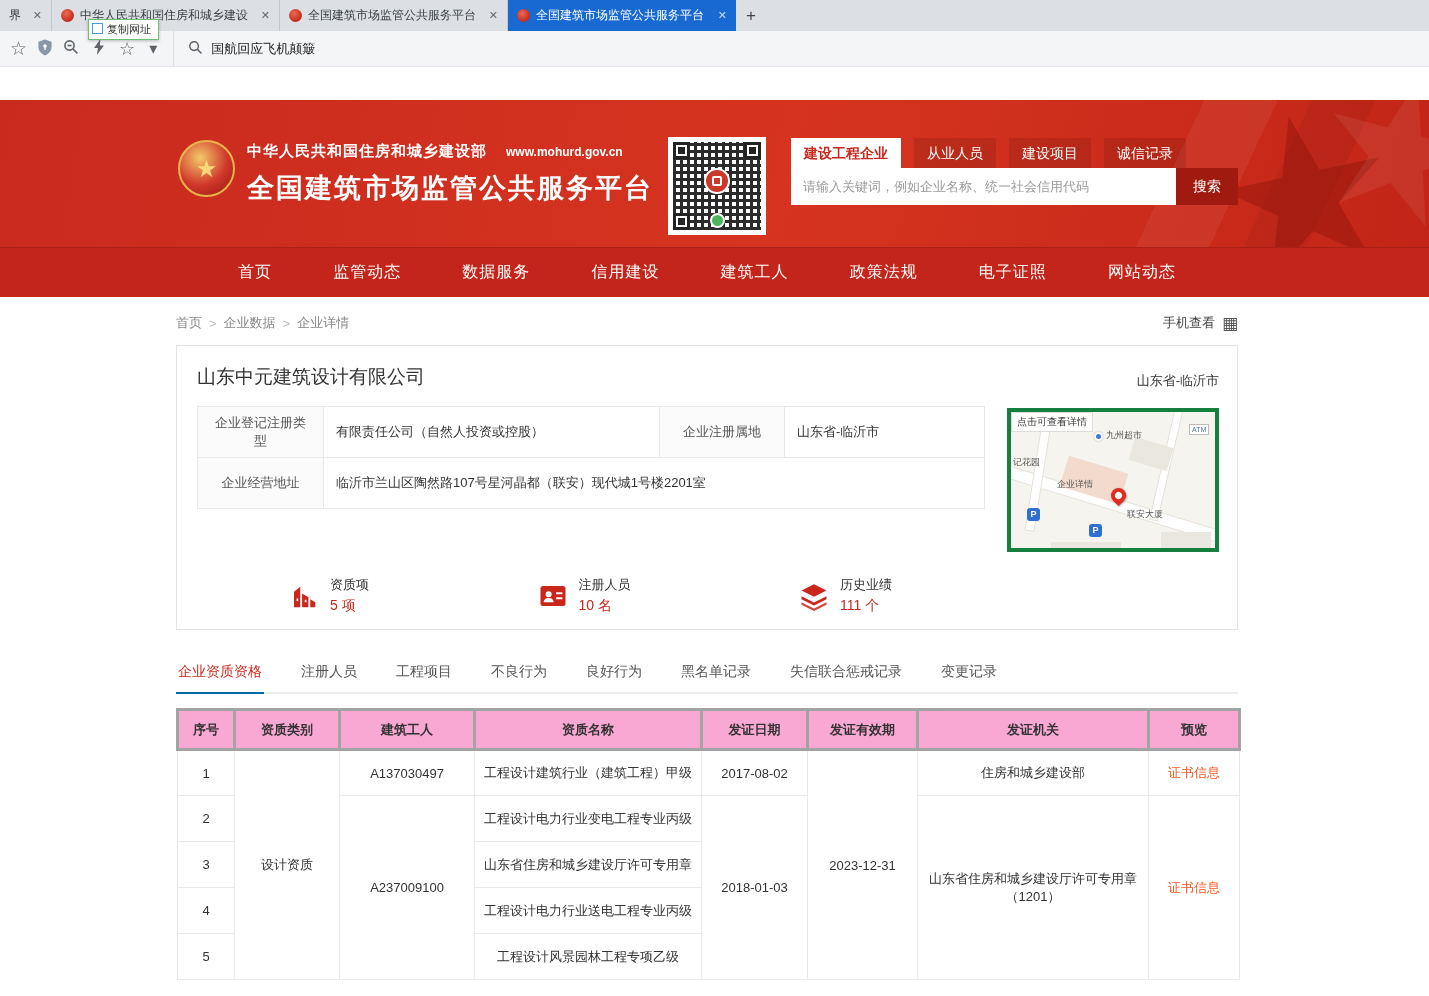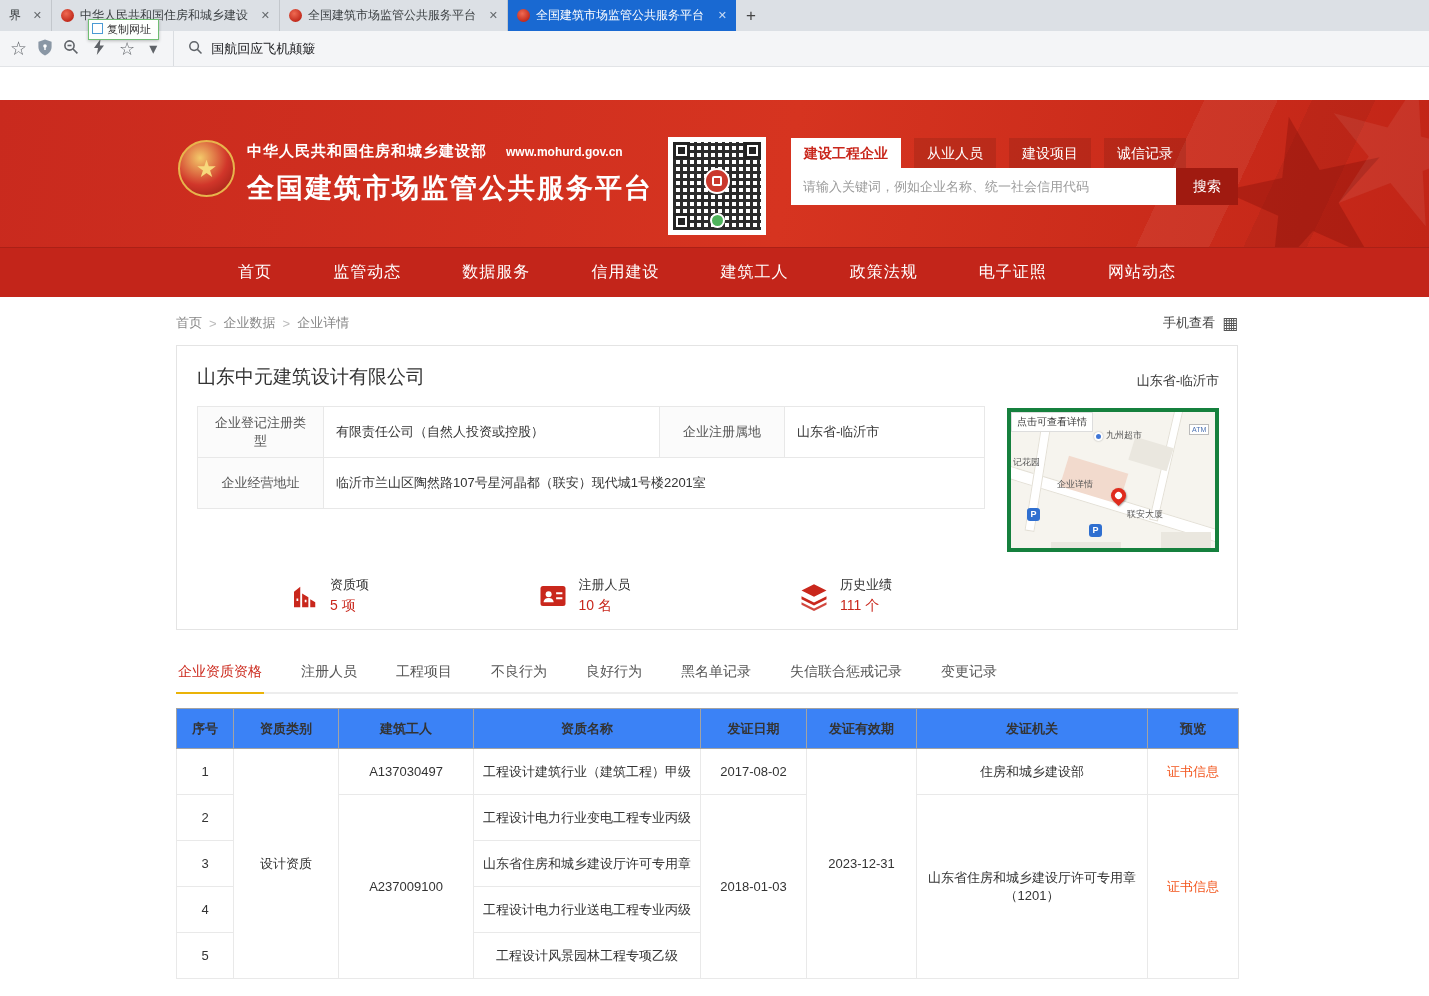--- a/index.html
+++ b/index.html
@@ -129,25 +129,25 @@
     transform:rotate(-45deg); box-shadow:0 1px 2px rgba(0,0,0,.4); }
   .pin::after { content:""; position:absolute; inset:4px; background:#fff; border-radius:50%; }
   .map-hint { position:absolute; left:0; top:0; background:rgba(255,255,255,.92);
     border:1px solid #ddd; padding:2px 5px; font-size:10px; color:#333; z-index:5; }
   .fengfan { color:#a0522d; text-align:center; line-height:1.3; }
 
   
   .dtabs { width:1062px; margin:24px 0 0 176px; display:flex; gap:35px;
     border-bottom:2px solid #ededed; font-size:14px; color:#555; }
   .dtab { padding:9px 2px 11px; }
-  .dtab.active { color:#cc2a1e; border-bottom:2px solid #eab308; margin-bottom:-2px; }
+  .dtab.active { color:#cc2a1e; border-bottom:2px solid #0369a1; margin-bottom:-2px; }
 
   
   .qual { width:1062px; margin:14px 0 0 176px; border-collapse:collapse; table-layout:fixed; }
-  .qual th { background:#3b82f6; border:1px solid #a3a3a3; height:40px; font-size:13px; color:#333; }
+  .qual th { background:#f9a8d4; border:3px solid #a3a3a3; height:40px; font-size:13px; color:#333; }
   .qual td { border:1px solid #e9e9e9; height:46px; text-align:center; font-size:13px;
     color:#333; padding:4px 8px; }
   .preview-link { color:#f2571f; }
 </style>
 </head>
 <body>
 
 <div class="tab-bar">
   <div class="tab partial">
     <span class="tab-title">界</span>

